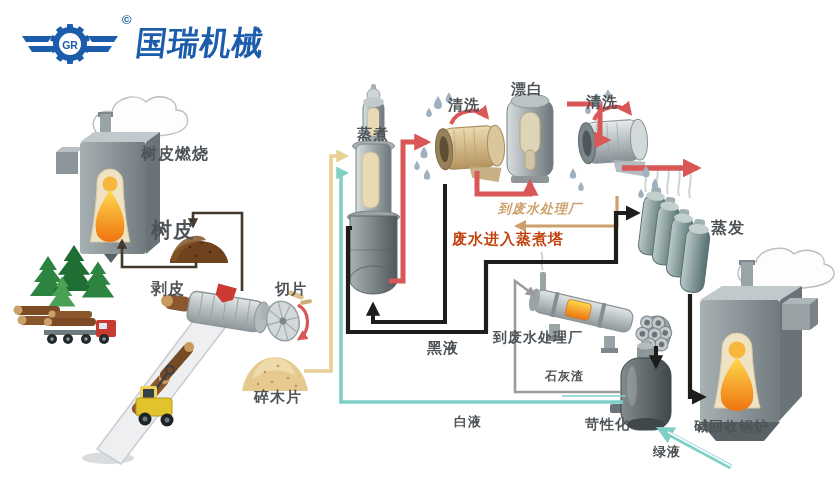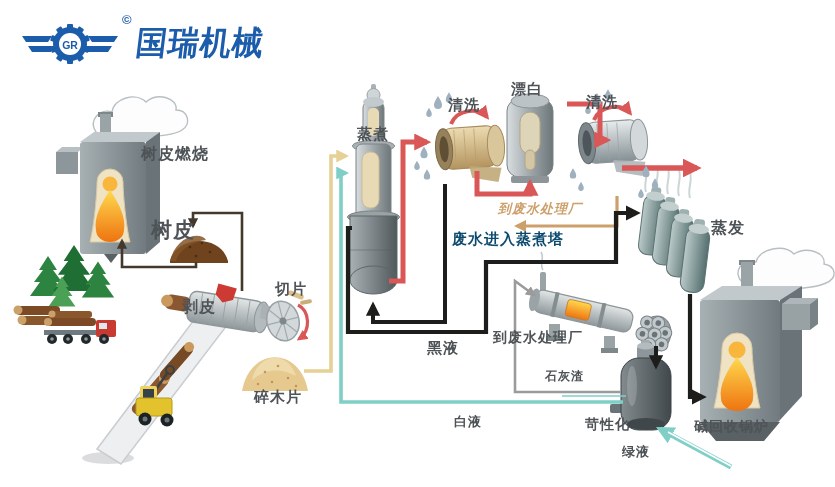--- a/index.html
+++ b/index.html
@@ -10,21 +10,21 @@
   .copyright{position:absolute;left:122px;top:12px;font-size:13px;font-weight:700;
              color:var(--c-brand_blue);}
   .brand{position:absolute;left:136px;top:22px;font-size:31px;font-weight:900;
          color:var(--c-brand_blue);transform:skewX(-7deg) scaleY(1.06);letter-spacing:1px;
          white-space:nowrap;}
   .title{position:absolute;left:254px;top:31px;font-size:20px;font-weight:700;
          color:var(--c-title_text);letter-spacing:1px;white-space:nowrap;margin:0;}
   .lbl{position:absolute;color:var(--c-label_text);font-weight:600;letter-spacing:1px;
        white-space:nowrap;line-height:1;}
   .lbl.tan{color:var(--c-line_tan);font-weight:700;}
-  .lbl.dark{color:#0c4a6e;font-weight:700;}
+  .lbl.dark{color:#c2410c;font-weight:700;}
   .watermark{position:absolute;left:413px;top:423px;font-size:47px;font-weight:400;
              color:var(--c-watermark_text);letter-spacing:-1px;white-space:nowrap;}
 </style>
 </head>
 <body>
 
 <div class="stage">
 
   <svg class="logo-svg" width="104" height="54" viewBox="0 0 104 54">
     <g style="fill:var(--c-brand_blue)">
@@ -401,31 +401,31 @@
         <use href="#drop" transform="translate(573,173) scale(.8)"></use>
       <use href="#drop" transform="translate(581,186) scale(.7)"></use>
         <use href="#drop" transform="translate(646,171) scale(.9)"></use>
       <use href="#drop" transform="translate(655,183) scale(.8)"></use>
         <use href="#drop" transform="translate(641,193) scale(.7)"></use>
     </g>
   </svg>
 
   <div class="lbl" style="left:141px;top:146px;font-size:16px;">树皮燃烧</div>
   <div class="lbl" style="left:151px;top:219px;font-size:21px;">树皮</div>
-  <div class="lbl" style="left:151px;top:299px;font-size:16px;margin-left:31px;">剥皮</div>
+  <div class="lbl" style="left:151px;top:281px;font-size:16px;">剥皮</div>
   <div class="lbl" style="left:275px;top:281px;font-size:15px;">切片</div>
   <div class="lbl" style="left:254px;top:389px;font-size:15px;">碎木片</div>
   <div class="lbl" style="left:357px;top:126px;font-size:15px;">蒸煮</div>
   <div class="lbl" style="left:448px;top:97px;font-size:15px;">清洗</div>
   <div class="lbl" style="left:511px;top:81px;font-size:15px;">漂白</div>
   <div class="lbl" style="left:586px;top:94px;font-size:15px;">清洗</div>
   <div class="lbl" style="left:711px;top:220px;font-size:16px;">蒸发</div>
   <div class="lbl tan" style="left:498px;top:202px;font-size:13px;font-style:italic;">到废水处理厂</div>
   <div class="lbl dark" style="left:452px;top:231px;font-size:15px;">废水进入蒸煮塔</div>
   <div class="lbl" style="left:427px;top:340px;font-size:15px;">黑液</div>
   <div class="lbl" style="left:493px;top:330px;font-size:14px;">到废水处理厂</div>
   <div class="lbl" style="left:545px;top:370px;font-size:12px;">石灰渣</div>
   <div class="lbl" style="left:454px;top:415px;font-size:13px;">白液</div>
   <div class="lbl" style="left:585px;top:417px;font-size:14px;">苛性化</div>
   <div class="lbl" style="left:694px;top:419px;font-size:14px;">碱回收锅炉</div>
-  <div class="lbl" style="left:622px;top:445px;font-size:13px;">绿液</div>
+  <div class="lbl" style="left:653px;top:445px;font-size:13px;">绿液</div>
 
 </div>
 
 </body></html>

